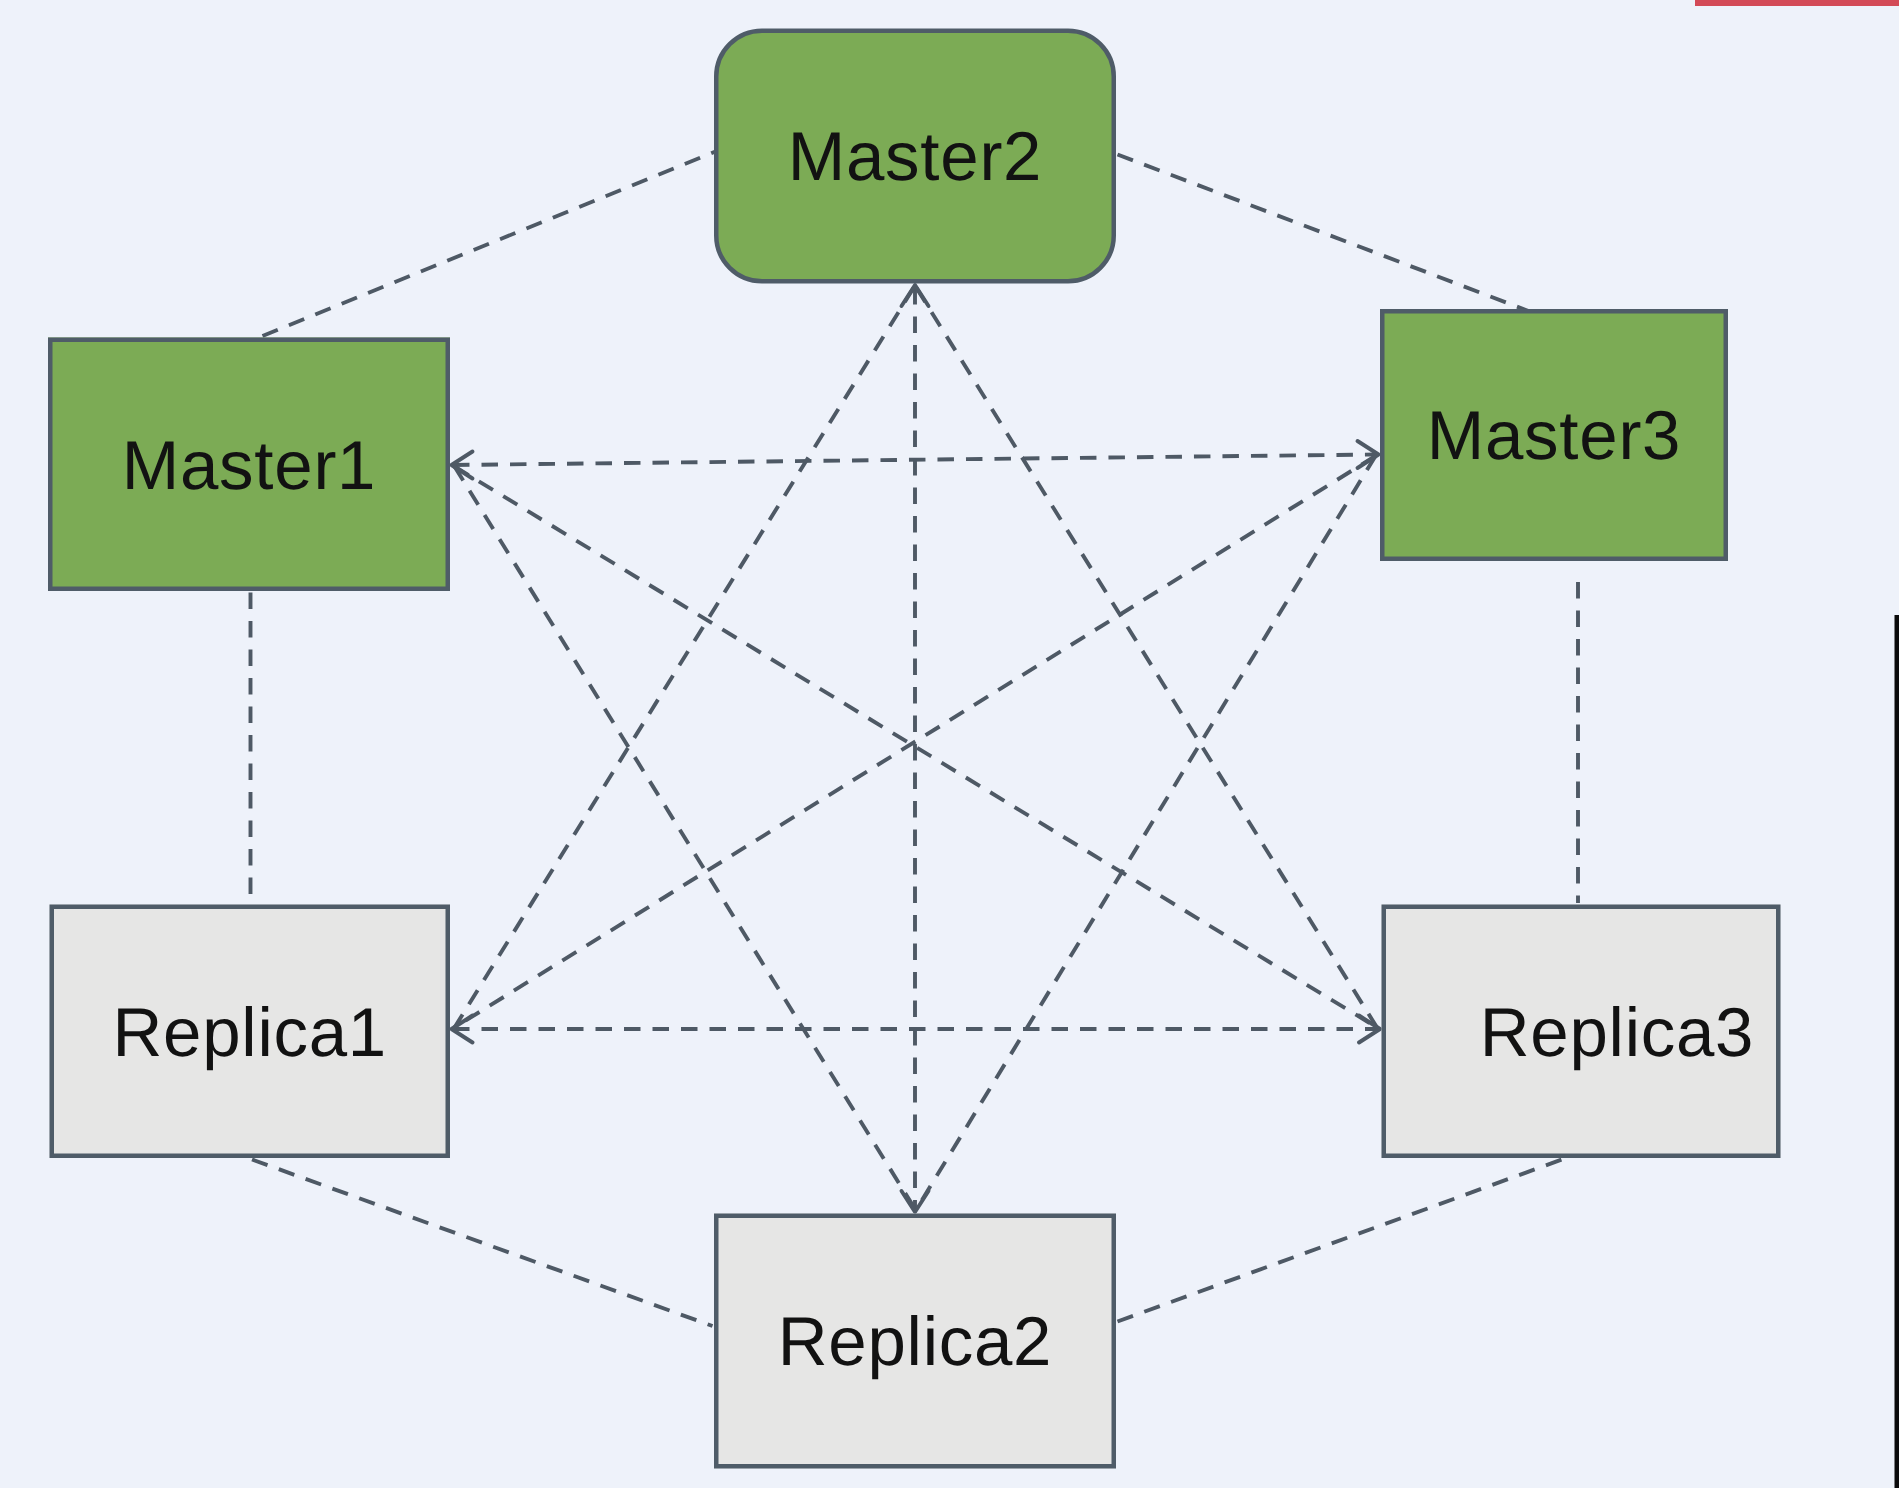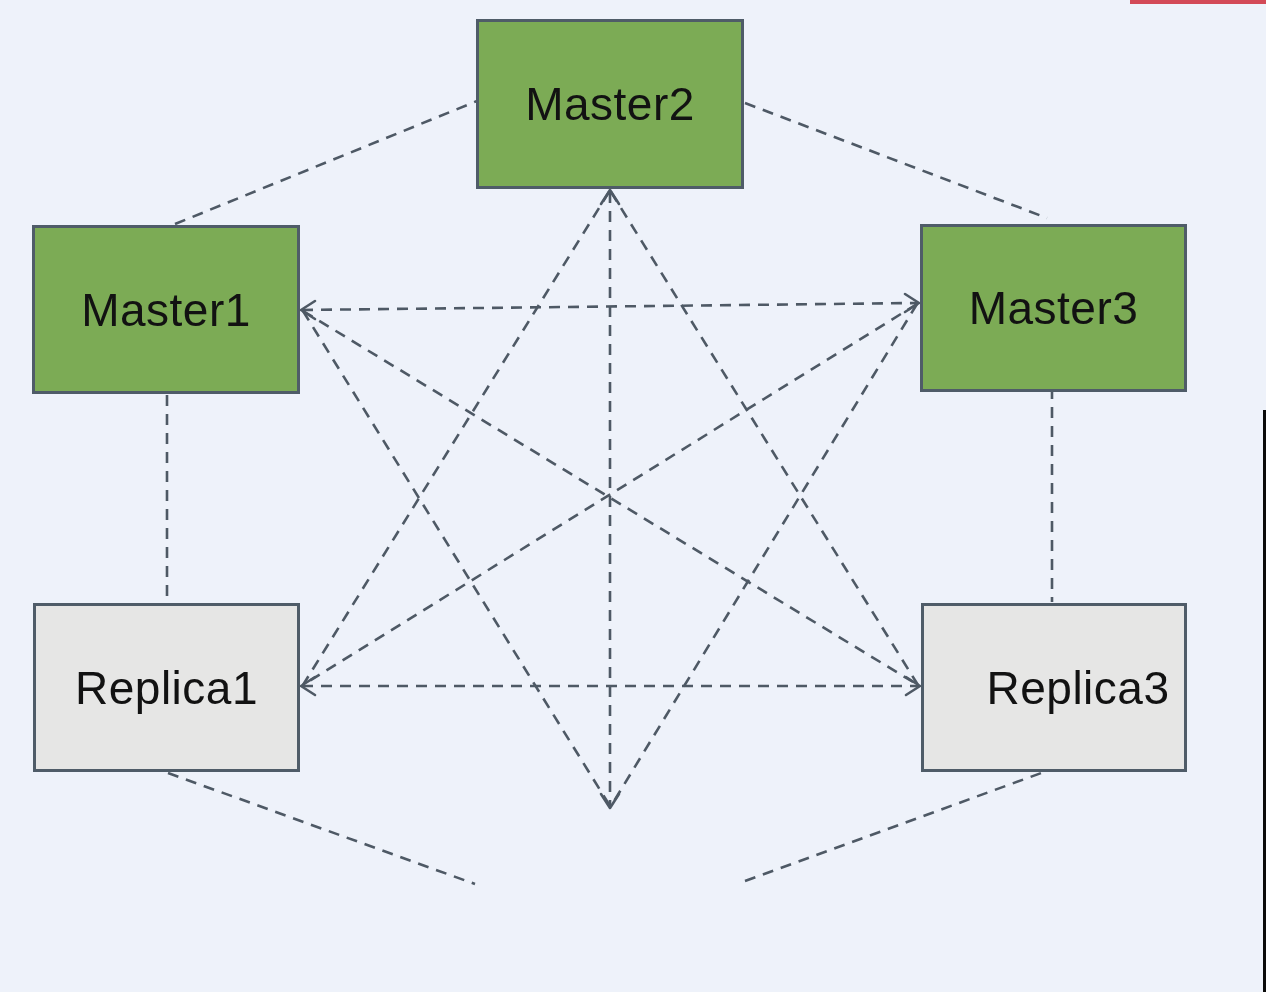--- a/index.html
+++ b/index.html
@@ -85,37 +85,40 @@
     <line class="edge" x1="611" y1="192" x2="918" y2="685"></line>
 
     <path class="arrowhead" d="M601,204 L610,190 L619,204"></path>
     <path class="arrowhead" d="M601,794 L610,808 L619,794"></path>
     <path class="arrowhead" d="M315,301 L301,310 L315,319"></path>
     <path class="arrowhead" d="M315,677 L301,686 L315,695"></path>
     <path class="arrowhead" d="M905,294 L919,303 L905,312"></path>
     <path class="arrowhead" d="M906,677 L920,686 L906,695"></path>
   </svg>
 
-  <div class="node master" style="left:476px; top:19px; width:268px; height:170px;">
+  <div class="node master" style="left:476px; top:19px; width:268px; height:170px;border-radius:32px;">
     <span>Master2</span>
   </div>
 
   <div class="node master" style="left:32px; top:225px; width:268px; height:169px;">
     <span>Master1</span>
   </div>
 
-  <div class="node master" style="left:920px; top:224px; width:267px; height:168px;">
+  <div class="node master" style="left:920px; top:206px; width:232px; height:168px;">
     <span>Master3</span>
   </div>
 
   <div class="node replica" style="left:33px; top:603px; width:267px; height:169px;text-align:right;">
     <span>Replica1</span>
   </div>
 
   <div class="node replica" style="left:921px; top:603px; width:266px; height:169px;padding-left:48px;">
     <span>Replica3</span>
   </div>
 
+  <div class="node replica" style="left:476px; top:809px; width:268px; height:170px;">
+    <span>Replica2</span>
+  </div>
 
   <div class="red-accent-bar"></div>
   <div class="screen-edge-artifact"></div>
 
 </div>
 
 </body></html>

